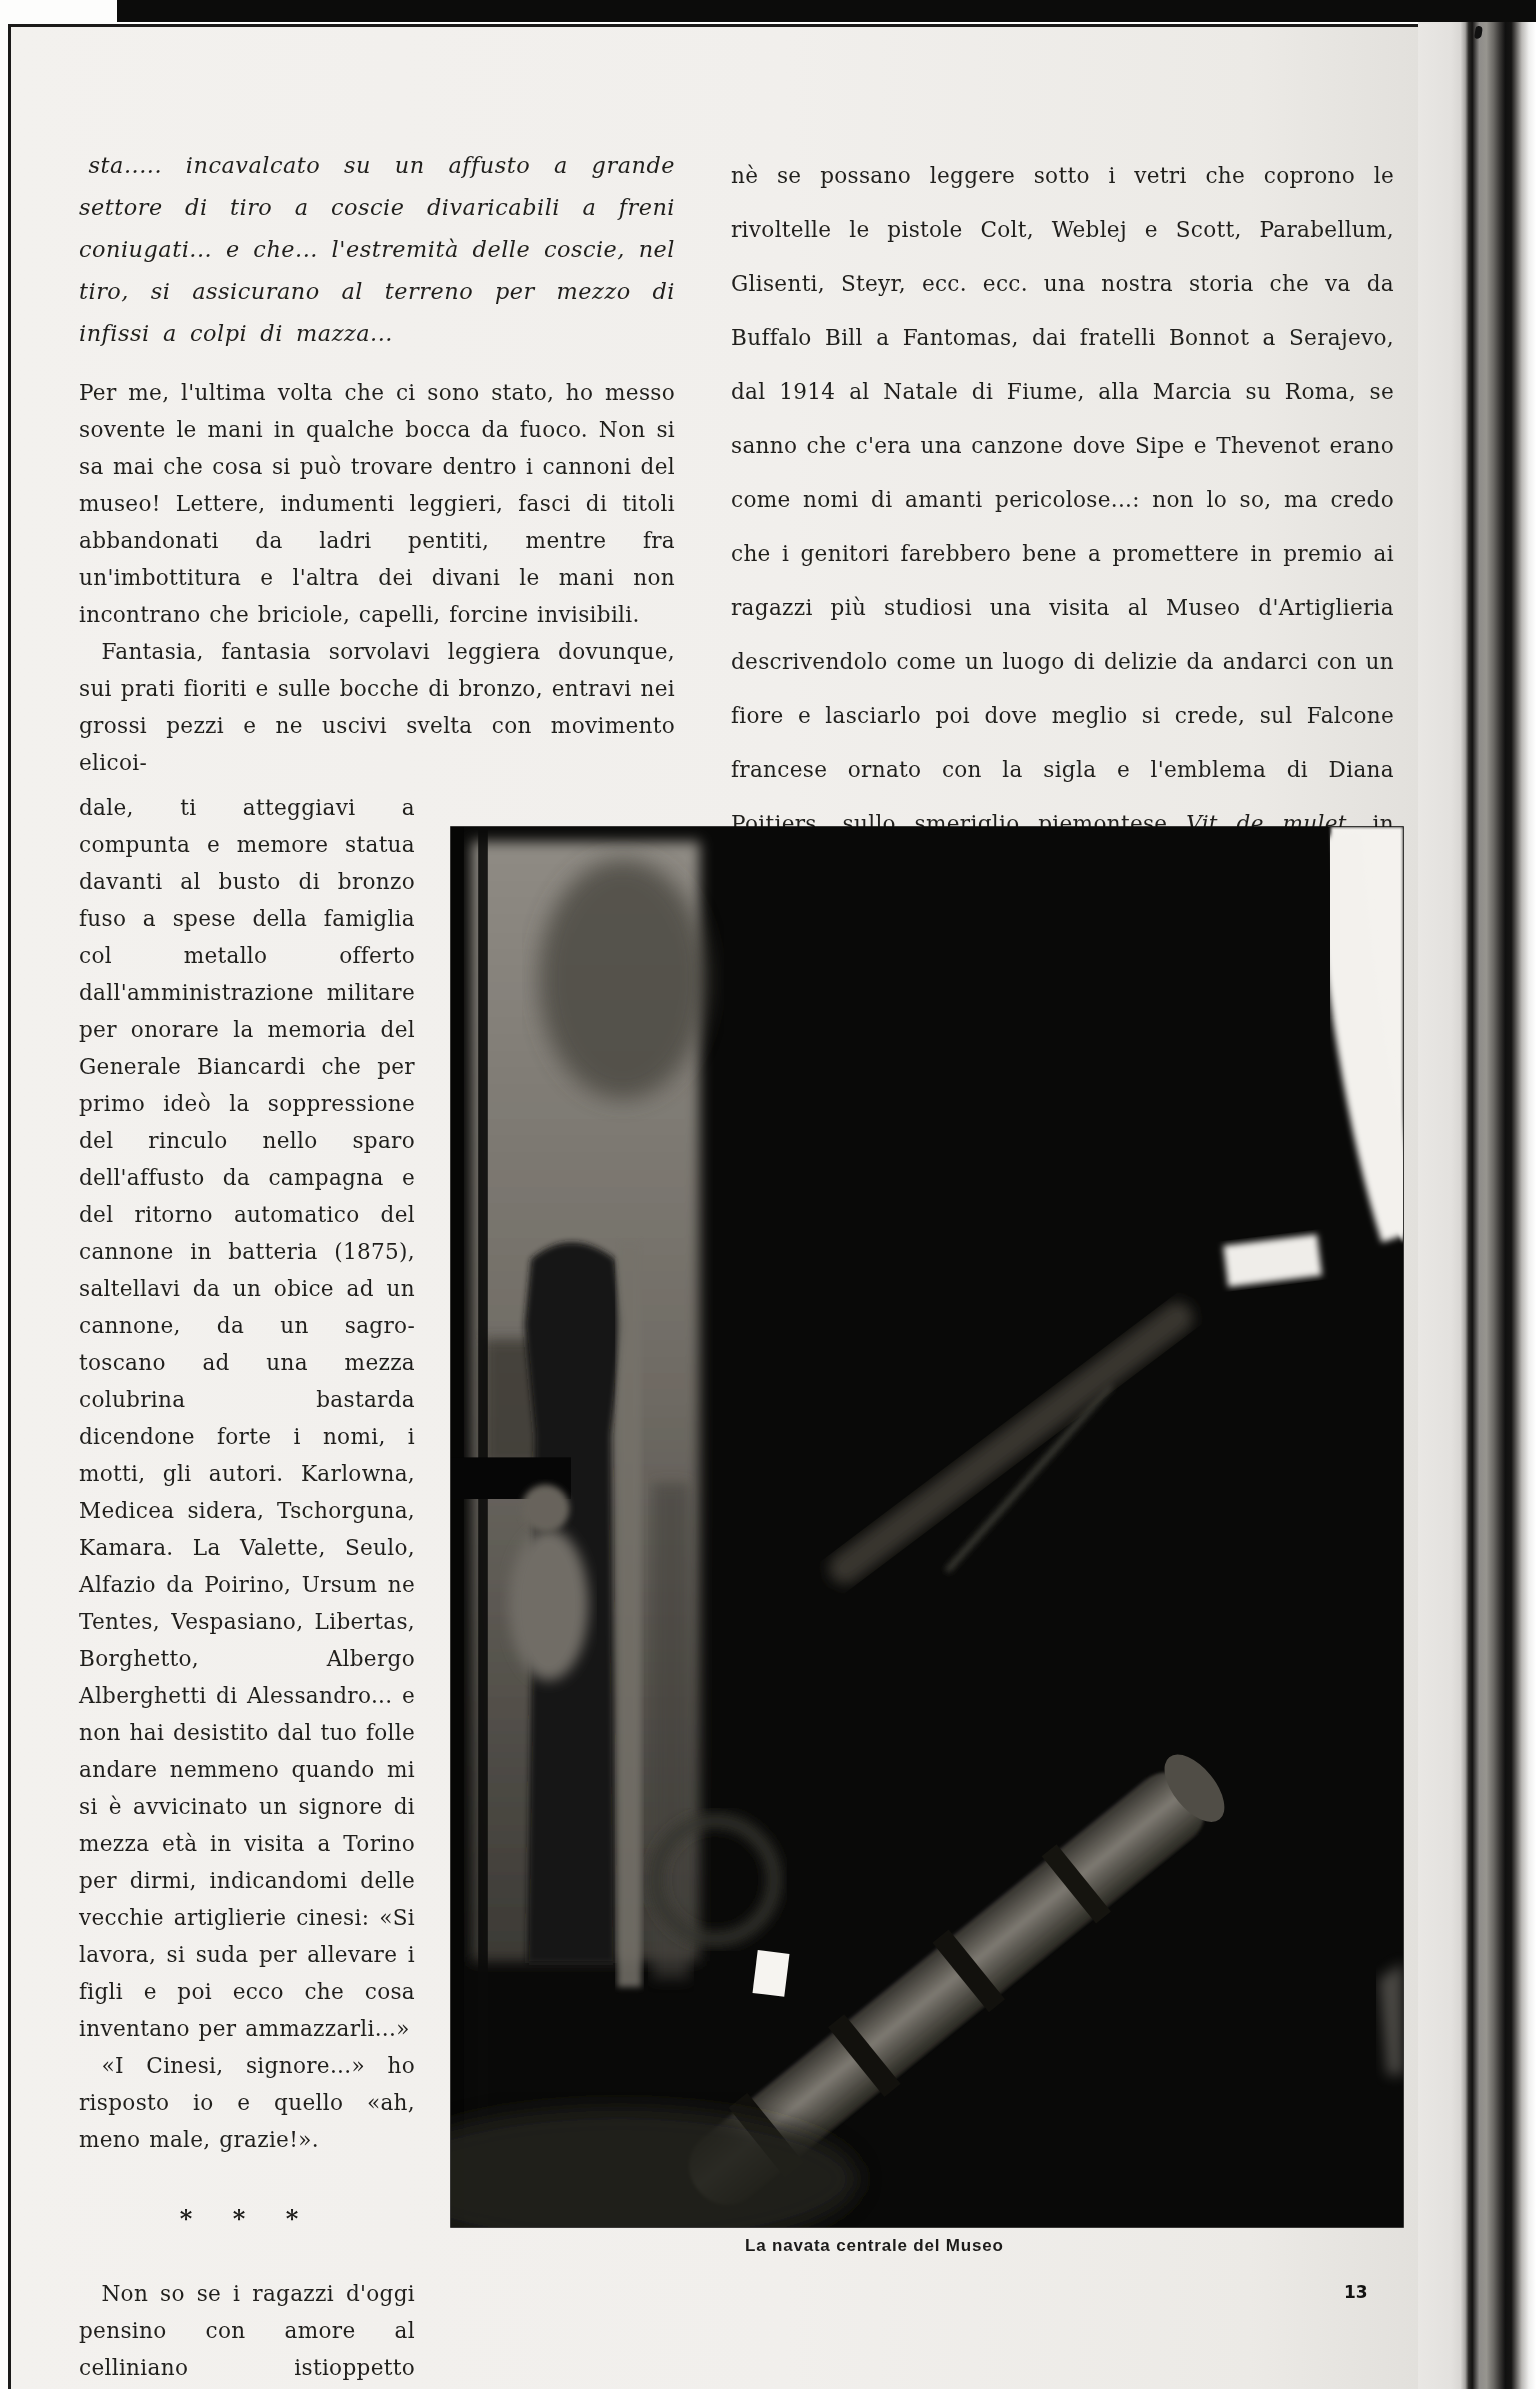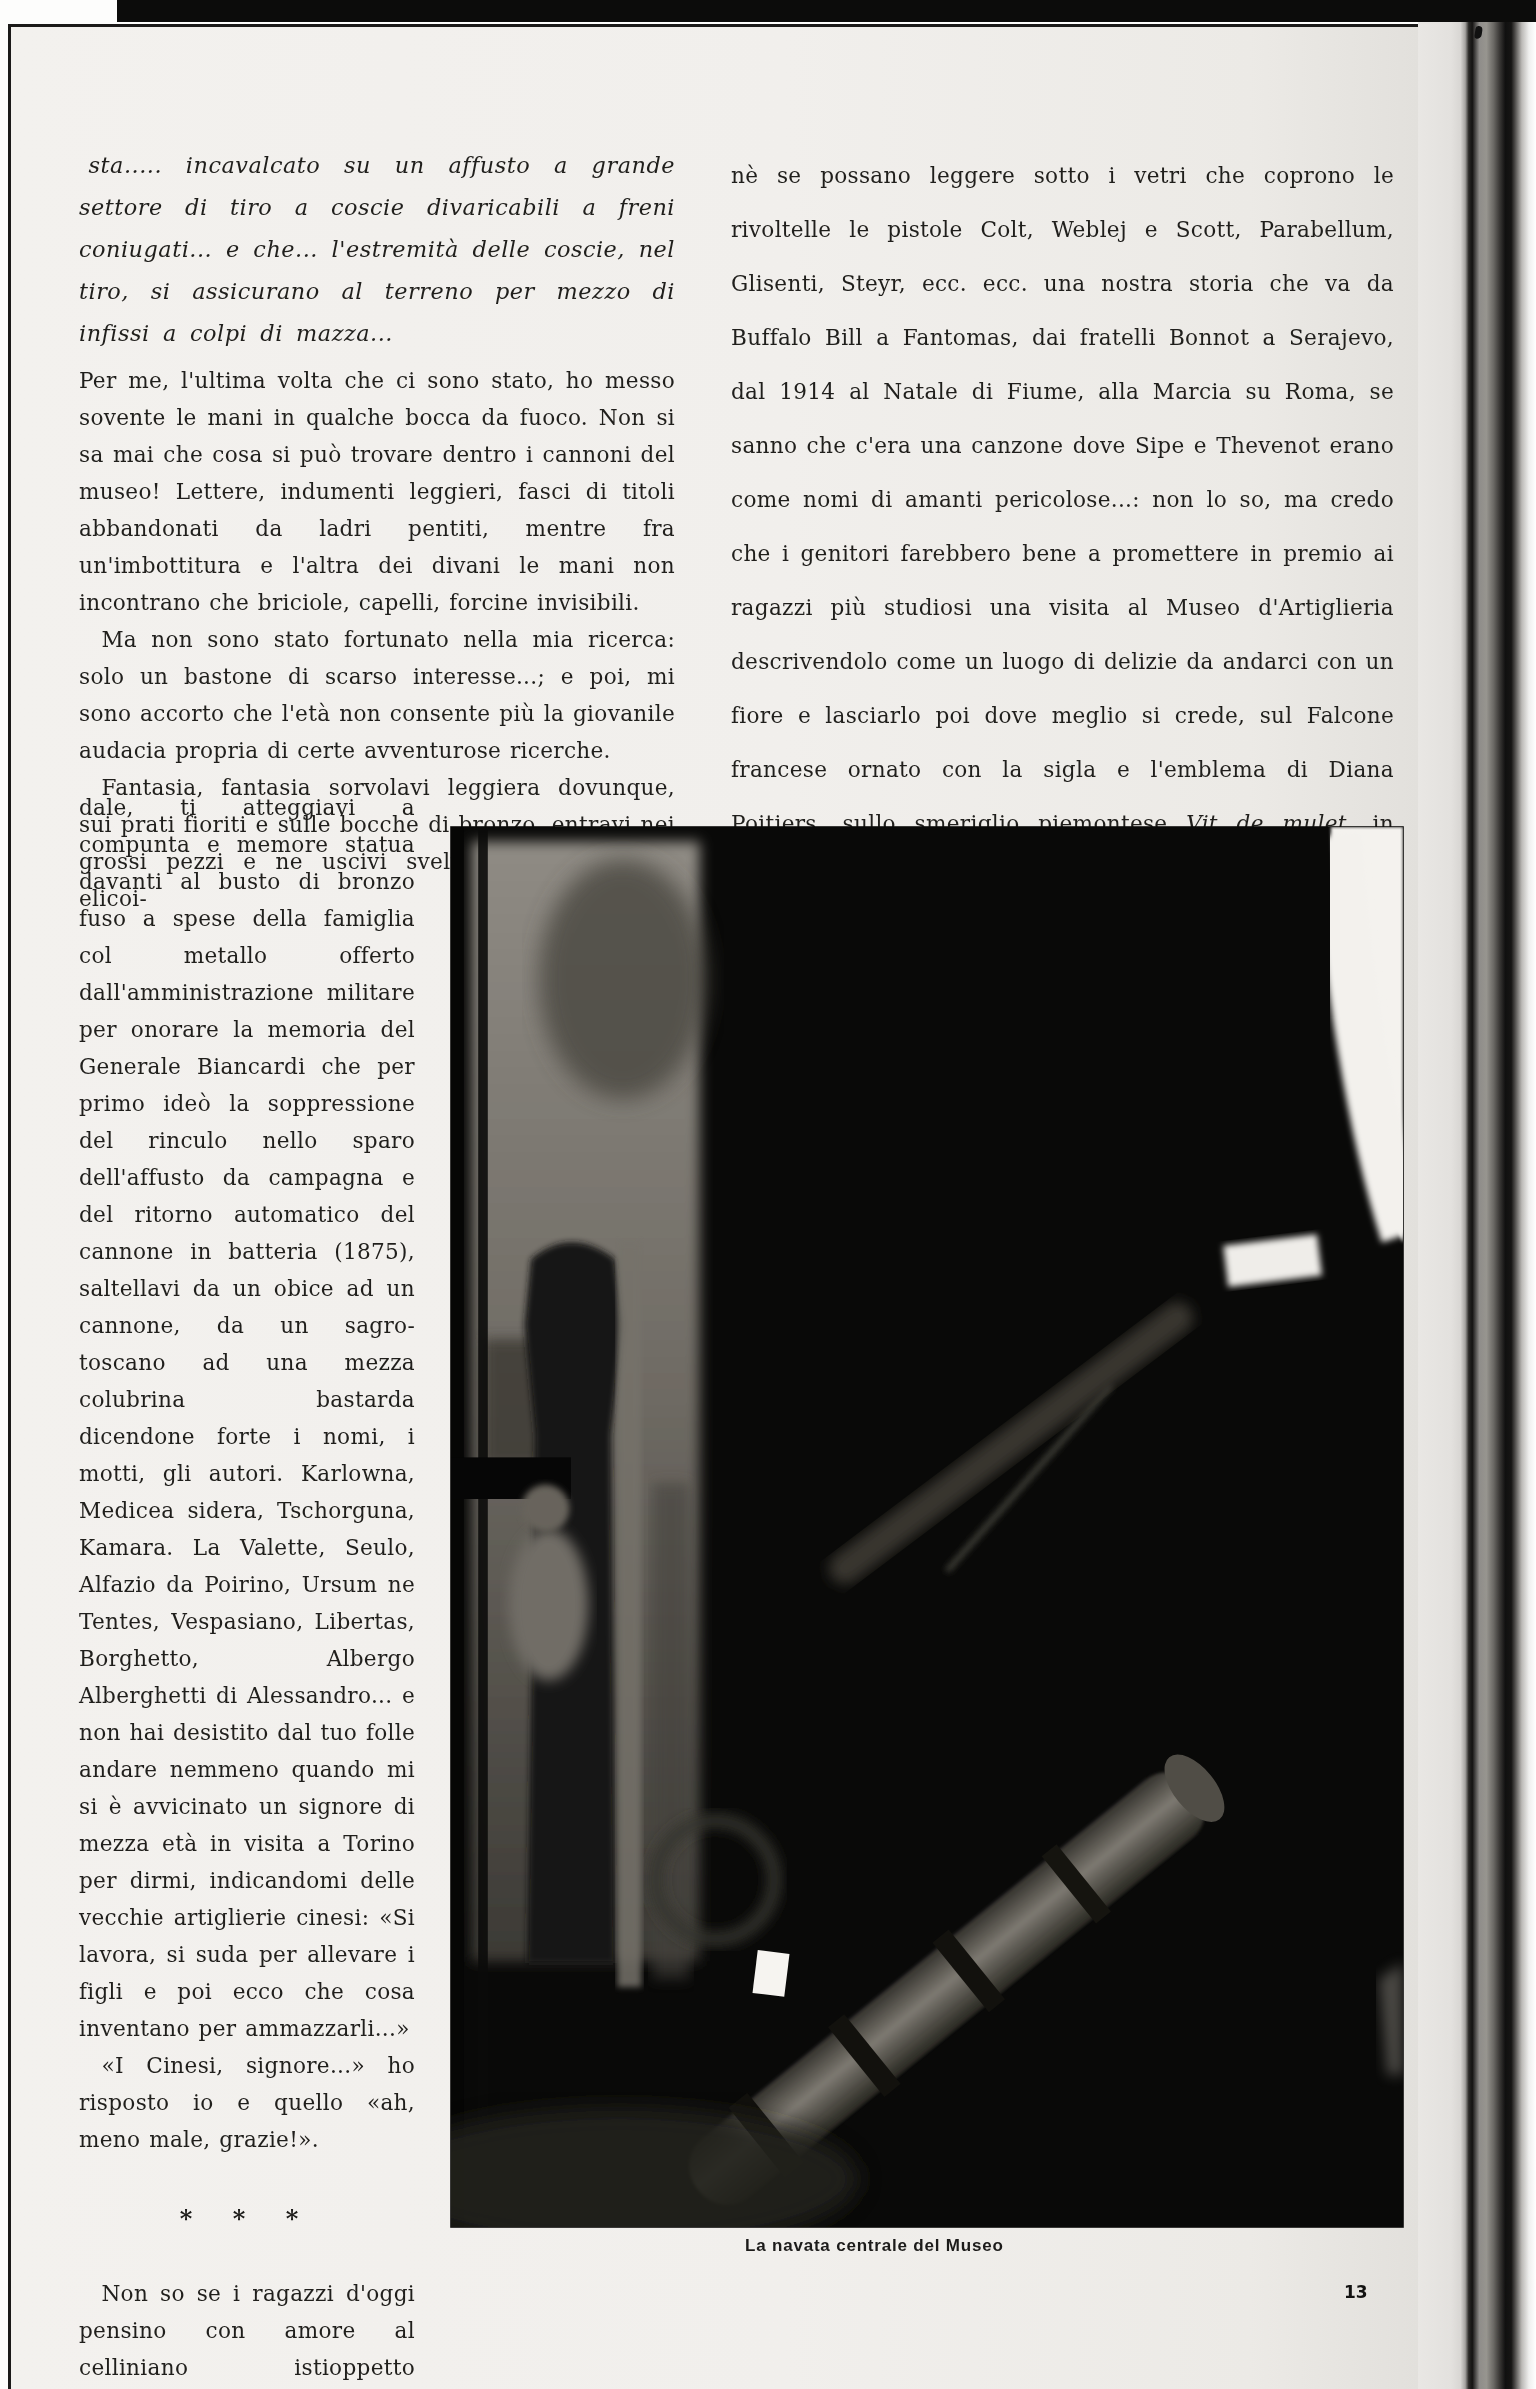--- a/index.html
+++ b/index.html
@@ -16,21 +16,21 @@
     border-top:3.2px solid #1b1a19;border-left:3.2px solid #1b1a19;
     background:linear-gradient(to right,#f3f1ee 0%,#f1efec 55%,#eceae6 88%,#e2e0dc 100%);}
   .col{position:absolute;color:#201f1c;}
   .wide{left:68px;top:117px;width:596px;}
   .rightcol{left:720px;top:122px;width:663px;}
   .narrow{left:68px;top:762px;width:336px;}
   p{margin:0;}
   .body{font-size:21.6px;line-height:37px;text-align:justify;letter-spacing:0.3px;word-spacing:1.6px;}
   .rightcol .body{line-height:54px;}
   .indent{text-indent:22.4px;}
-  .intro{font-style:italic;font-size:22.4px;line-height:42px;text-align:justify;word-spacing:5.6px;letter-spacing:0.5px;margin-bottom:8px;text-indent:9.6px;}
+  .intro{font-style:italic;font-size:22.4px;line-height:42px;text-align:justify;word-spacing:5.6px;letter-spacing:0.5px;margin-bottom:20px;text-indent:9.6px;}
   .it{font-style:italic;}
   .byline{margin-top:21px;text-align:left;font-family:Liberation Serif, serif;font-weight:bold;font-size:20px;letter-spacing:1.6px;color:#171615;}
   .separator{text-align:center;font-weight:bold;font-size:24px;letter-spacing:16px;margin:46px 0 42px 0;color:#1b1a18;}
   .photo{position:absolute;left:440px;top:800px;width:952px;height:1400px;background:#090908;box-shadow:0 0 0 0.8px #0d0d0c;}
   .photo svg{display:block;width:100%;height:100%;}
   .caption{position:absolute;left:734px;top:2209px;width:416px;font-family:"Liberation Sans",sans-serif;font-weight:bold;font-size:17px;letter-spacing:0.8px;color:#1c1b1a;filter:blur(0.4px);}
   .pagenum{position:absolute;left:1333px;top:2255px;font-family:"DejaVu Sans",sans-serif;font-weight:bold;font-size:17px;color:#121211;}
 </style>
 </head>
 <body>
@@ -39,21 +39,20 @@
 
   <div class="top-bar"></div>
   <div class="edge-stripes"></div>
   <div class="edge-mark"></div>
 
   <div class="page">
 
     <div class="col wide">
       <p class="intro">sta..... incavalcato su un affusto a grande settore di tiro a coscie divaricabili a freni coniugati... e che... l'estremità delle coscie, nel tiro, si assicurano al terreno per mezzo di infissi a colpi di mazza...</p>
       <p class="body">Per me, l'ultima volta che ci sono stato, ho messo sovente le mani in qualche bocca da fuoco. Non si sa mai che cosa si può trovare dentro i cannoni del museo! Lettere, indumenti leggieri, fasci di titoli abbandonati da ladri pentiti, mentre fra un'imbottitura e l'altra dei divani le mani non incontrano che briciole, capelli, forcine invisibili.</p>
-      <p class="body indent">Ma non sono stato fortunato nella mia ricerca: solo un bastone di scarso interesse...; e poi, mi sono accorto che l'età non consente più la giovanile audacia propria di certe avventurose ricerche.</p>
       <p class="body indent">Fantasia, fantasia sorvolavi leggiera dovunque, sui prati fioriti e sulle bocche di bronzo, entravi nei grossi pezzi e ne uscivi svelta con movimento elicoi-</p>
     </div>
 
     <div class="col rightcol">
       <p class="body"><span>nè se possano leggere sotto i vetri che coprono le rivoltelle le pistole Colt, Weblej e Scott, Parabellum, Glisenti, Steyr, ecc. ecc. una nostra storia che va da Buffalo Bill a Fantomas, dai fratelli Bonnot a Serajevo, dal 1914 al Natale di Fiume, alla Marcia su Roma, se sanno che c'era una canzone dove Sipe e Thevenot erano come nomi di amanti pericolose...: non lo so, ma credo che i genitori farebbero bene a promettere in premio ai ragazzi più studiosi una visita al Museo d'Artiglieria descrivendolo come un luogo di delizie da andarci con un fiore e lasciarlo poi dove meglio si crede, sul Falcone francese ornato con la sigla e l'emblema di Diana Poitiers, sullo smeriglio piemontese </span><span class="it">Vit de mulet</span><span>, in bocca alla Santa Caterina Fieschi che termina la culatta del mezzo cannone genovese fuso da Luigi Rocca.</span></p>
       <div class="byline">ITALO CREMONA</div>
     </div>
 
     <div class="col narrow">
       <p class="body">dale, ti atteggiavi a compunta e memore statua davanti al busto di bronzo fuso a spese della famiglia col metallo offerto dall'amministrazione militare per onorare la memoria del Generale Biancardi che per primo ideò la soppressione del rinculo nello sparo dell'affusto da campagna e del ritorno automatico del cannone in batteria (1875), saltellavi da un obice ad un cannone, da un sagro-toscano ad una mezza colubrina bastarda dicendone forte i nomi, i motti, gli autori. Karlowna, Medicea sidera, Tschorguna, Kamara. La Valette, Seulo, Alfazio da Poirino, Ursum ne Tentes, Vespasiano, Libertas, Borghetto, Albergo Alberghetti di Alessandro... e non hai desistito dal tuo folle andare nemmeno quando mi si è avvicinato un signore di mezza età in visita a Torino per dirmi, indicandomi delle vecchie artiglierie cinesi: «Si lavora, si suda per allevare i figli e poi ecco che cosa inventano per ammazzarli...»</p>

